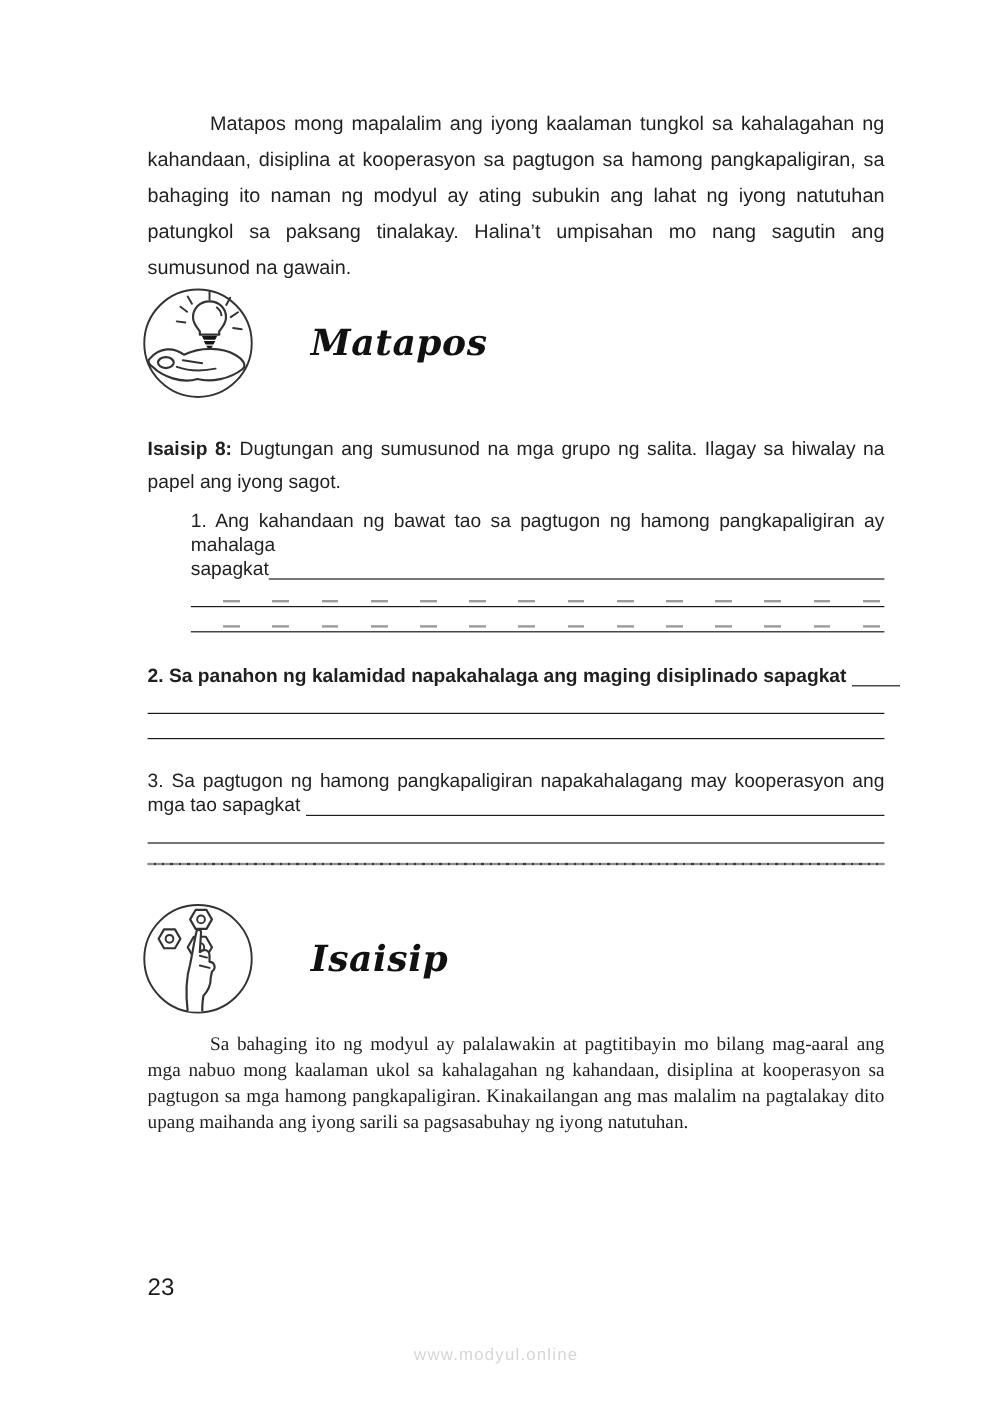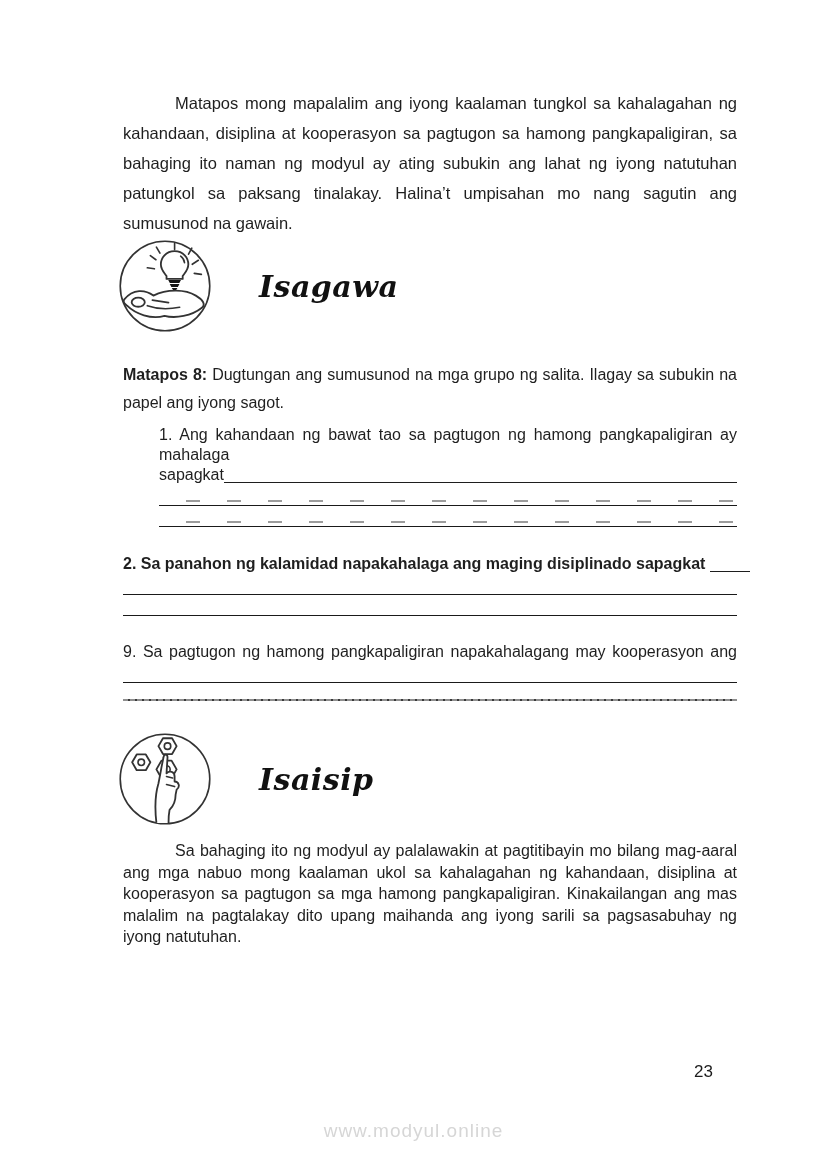--- a/index.html
+++ b/index.html
@@ -56,29 +56,29 @@
   }
   .rule-ticks{
     height:18px;
     background-image:repeating-linear-gradient(90deg,#8f8f8f 0 5px,#3a3a3a 5px 7px);
     background-position:bottom left;
     background-size:100% 2px;
     background-repeat:no-repeat;
   }
   .isagawa-par{
     margin-top:13px;font-size:16px;line-height:21.5px;
-    text-align:justify;text-indent:52px;
+    text-align:justify;text-indent:52px;font-family:Liberation Serif, serif;
   }
   .page-number{
     position:absolute;top:1062px;left:123px;width:590px;
-    text-align:right;font-size:17px;color:#1c1c1c;
+    text-align:left;font-size:20px;color:#1c1c1c;
   }
   .watermark{
     position:absolute;top:1120px;left:0;width:827px;
-    text-align:center;font-size:19px;letter-spacing:1px;
+    text-align:center;font-size:14px;letter-spacing:1px;
     color:#d6d6d6;
   }
   svg .ln{stroke:#333;fill:none;stroke-width:1.6;stroke-linecap:round;stroke-linejoin:round;}
   svg .wh{fill:#ffffff;stroke:#333;stroke-width:1.8;stroke-linejoin:round;}
   svg .dk{fill:#141414;stroke:none;}
 </style>
 </head>
 <body>
 
 <div class="page">
@@ -90,24 +90,24 @@
       <svg class="icon-circle" viewBox="0 0 95 95" aria-hidden="true">
         <circle cx="47.5" cy="47.5" r="44.3" class="ln" stroke-width="2"></circle>
         <path class="ln" stroke-width="1.4" d="M39 9 L42.5 15 M57 5 L57 11.5 M74 10 L70.8 16 M33 17.5 L38.5 21.5 M80.5 22 L74.5 26 M30 29.5 L37 30.5 M83.5 36 L76.5 35"></path>
         <path class="wh" d="M57 13 c-8.6 0 -13.6 6.6 -13.6 13.1 c0 5.6 3.6 8.6 5.6 11.6 l0 2.8 h16 l0 -2.8 c2 -3 5.6 -6 5.6 -11.6 c0 -6.5 -5 -13.1 -13.6 -13.1 z"></path>
         <path class="ln" stroke-width="1.1" d="M63 18 c2.2 1.6 3.6 4 3.8 6.5"></path>
         <path class="dk" d="M50.7 41.6 h12.6 l-1.6 3 h-9.4 z M52.2 45.6 h9.6 l-1.6 3 h-6.4 z M54.2 49.6 h5.6 l-2.8 4 z"></path>
         <path class="wh" d="M7 61 C 16 50 28 51 36 57 C 50 50 68 51 78 57 C 85 61 88 66 84 69 C 74 77 58 80 47 77 C 34 81 18 75 10 67 C 7 65 6 63 7 61 Z"></path>
         <ellipse class="wh" cx="21" cy="63.5" rx="6.5" ry="4.5" stroke-width="1.4"></ellipse>
         <path class="ln" stroke-width="1.1" d="M30 67 C 40 70.5 52 70.5 62 68.5 M35 61.5 l16 2.5"></path>
       </svg>
-      <div class="section-title">Isagawa</div>
+      <div class="section-title">Matapos</div>
     </div>
 
-    <p class="gawain"><b>Matapos 8:</b><span> Dugtungan ang sumusunod na mga grupo ng salita. Ilagay sa subukin na papel ang iyong sagot.</span></p>
+    <p class="gawain"><b>Isaisip 8:</b><span> Dugtungan ang sumusunod na mga grupo ng salita. Ilagay sa hiwalay na papel ang iyong sagot.</span></p>
 
     <div class="item item-1">
       <div class="justify-full">1.  Ang kahandaan ng bawat tao sa pagtugon ng hamong pangkapaligiran ay mahalaga</div>
       <div class="lead-line">
         <span class="lead">sapagkat</span>
         <span class="fill"></span>
       </div>
       <div class="rule scuff"></div>
       <div class="rule scuff"></div>
     </div>
@@ -115,21 +115,25 @@
     <div class="item item-2">
       <div class="lead-line">
         <span class="lead">2. Sa panahon ng kalamidad napakahalaga ang maging disiplinado sapagkat</span>
         <span class="fill gap"></span>
       </div>
       <div class="rule"></div>
       <div class="rule"></div>
     </div>
 
     <div class="item item-3">
-      <div class="justify-full">9. Sa pagtugon ng hamong pangkapaligiran napakahalagang may kooperasyon ang</div>
+      <div class="justify-full">3. Sa pagtugon ng hamong pangkapaligiran napakahalagang may kooperasyon ang</div>
+      <div class="lead-line">
+        <span class="lead">mga tao sapagkat</span>
+        <span class="fill gap"></span>
+      </div>
       <div class="rule"></div>
       <div class="rule-ticks"></div>
     </div>
 
     <div class="section-header isagawa-header">
       <svg class="icon-circle" viewBox="0 0 95 95" aria-hidden="true">
         <circle cx="47.5" cy="47.5" r="44.3" class="ln" stroke-width="2"></circle>
         <polygon class="wh" points="59,15 54.5,22.8 45.5,22.8 41,15 45.5,7.2 54.5,7.2"></polygon>
         <circle class="ln" cx="50" cy="15" r="3.2" stroke-width="1.5"></circle>
         <polygon class="wh" points="33,31 28.5,38.8 19.5,38.8 15,31 19.5,23.2 28.5,23.2"></polygon>

